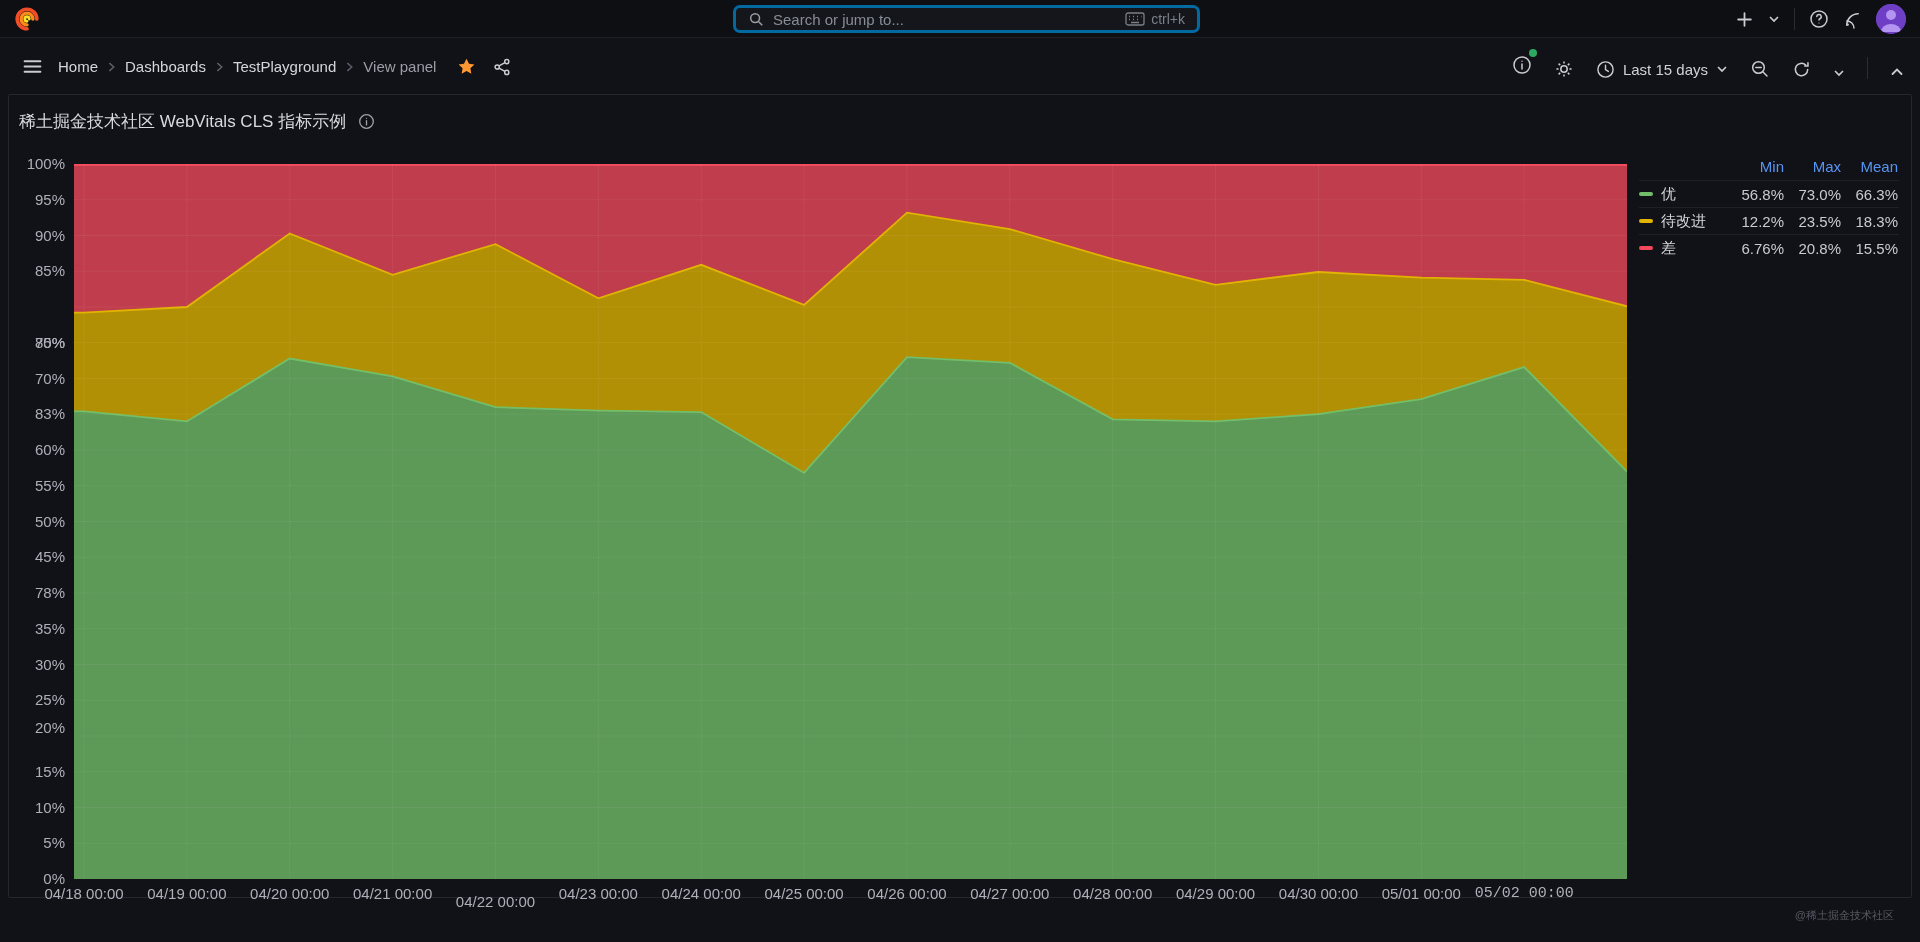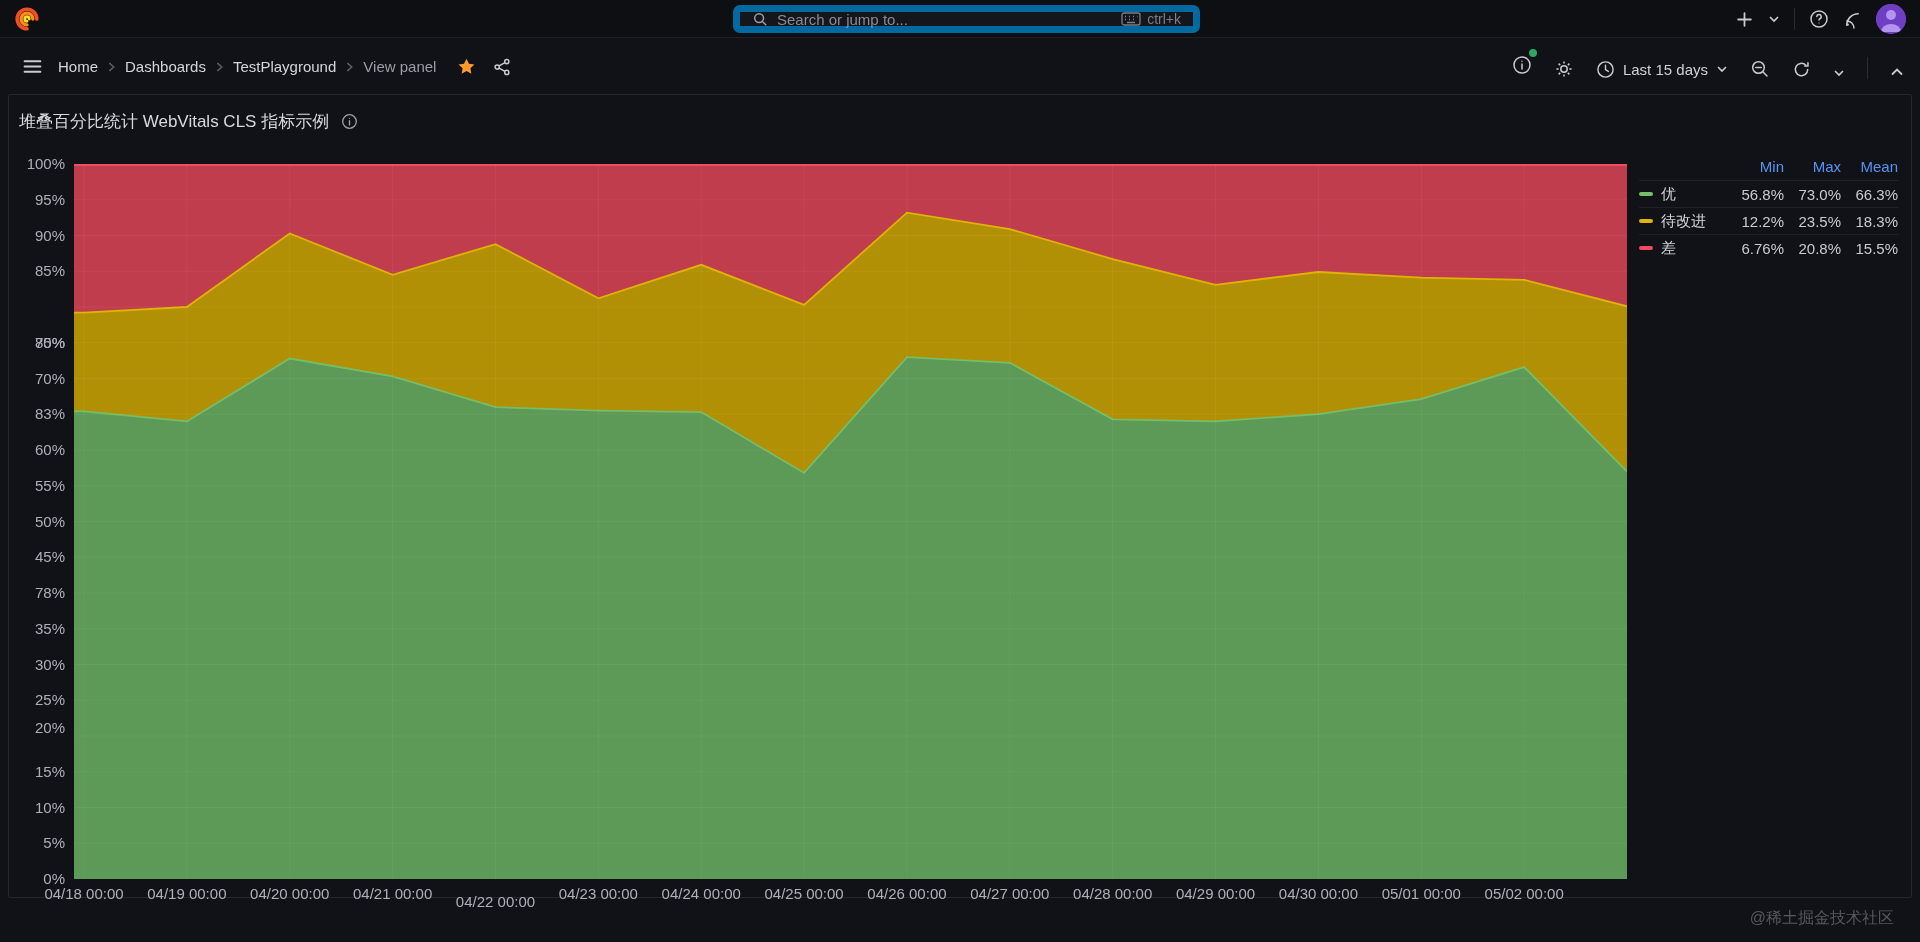--- a/index.html
+++ b/index.html
@@ -18,21 +18,21 @@
   svg { display:block; }
 
   
   .topbar {
     position:absolute; left:0; top:0; width:1920px; height:38px;
     background:#0e0f13; border-bottom:1px solid #1e2024;
   }
   .logo { position:absolute; left:14px; top:6px; width:26px; height:26px; cursor:pointer; }
   .searchbox {
     position:absolute; left:733px; top:5px; width:467px; height:28px;
-    background:#15161b; border:7px solid #0369a1; border-radius:7px;
+    background:#15161b; border:3px solid #0369a1; border-radius:7px;
     display:flex; align-items:center; padding:0 12px; gap:9px;
   }
   .searchbox input {
     flex:1; background:transparent; border:none; outline:none;
     color:#c9cad1; font-size:15px; font-family:inherit;
   }
   .searchbox input::placeholder { color:#888c95; opacity:1; }
   .shortcut { display:flex; align-items:center; gap:6px; color:#7b7f88; font-size:14px; }
   .topbar-right {
     position:absolute; right:14px; top:0; height:38px;
@@ -98,21 +98,21 @@
   .legend-row + .legend-row { border-top:1px solid rgba(204,204,220,0.08); }
   .legend-head { color:#5794F2; font-weight:400; }
   .legend-head .cell { cursor:pointer; }
   .cell { text-align:right; }
   .cell.val { color:#c9cad2; }
   .series-cell { display:flex; align-items:center; gap:8px; text-align:left; }
   .swatch { width:14px; height:4px; border-radius:2px; flex:0 0 auto; }
   .series-name { color:#d3d4da; cursor:pointer; }
 
   .watermark {
-    position:absolute; right:26px; top:908px; font-size:16px; color:#56575f;
+    position:absolute; right:26px; top:908px; font-size:11px; color:#56575f;
   }
 </style>
 </head>
 <body>
 
 <header class="topbar">
   <div class="logo">
     <svg viewBox="0 0 24 24" width="26" height="26" fill="none" stroke-linecap="round">
       <path d="M12 21 a9 9 0 1 1 9 -9" stroke="#F04E27" stroke-width="3.4"></path>
       <path d="M12 17.4 a5.4 5.4 0 1 1 5.4 -5.4" stroke="#FF8C1A" stroke-width="3.1"></path>
@@ -269,21 +269,21 @@
     <button class="icon-btn">
       <svg viewBox="0 0 14 14" width="14" height="14" fill="none" stroke="currentColor" stroke-width="1.8" stroke-linecap="round">
           <path d="M2.5 9 L7 4.5 L11.5 9"></path>
         </svg>
     </button>
   </div>
 </nav>
 
 <section class="panel">
   <div class="panel-header">
-    <span class="panel-title">堆叠百分比统计 WebVitals CLS 指标示例</span>
+    <span class="panel-title">稀土掘金技术社区 WebVitals CLS 指标示例</span>
     <span class="panel-info">
       <svg viewBox="0 0 18 18" width="17" height="17" fill="none" stroke="currentColor" stroke-width="1.4">
         <circle cx="9" cy="9" r="7.2"></circle>
           <path d="M9 8.2 v4.4" stroke-linecap="round"></path>
           <circle cx="9" cy="5.6" r="0.65" fill="currentColor" stroke="none"></circle>
       </svg>
     </span>
   </div>
 
   <svg id="chart" class="chart-svg" width="1553" height="715" viewBox="0 0 1553 715">
@@ -363,21 +363,21 @@
       <div class="x-label" style="left: 425.48px; margin-top: 8px;">04/22 00:00</div>
       <div class="x-label" style="left: 528.35px;">04/23 00:00</div>
       <div class="x-label" style="left: 631.22px;">04/24 00:00</div>
       <div class="x-label" style="left: 734.09px;">04/25 00:00</div>
       <div class="x-label" style="left: 836.96px;">04/26 00:00</div>
       <div class="x-label" style="left: 939.83px;">04/27 00:00</div>
       <div class="x-label" style="left: 1042.7px;">04/28 00:00</div>
       <div class="x-label" style="left: 1145.57px;">04/29 00:00</div>
       <div class="x-label" style="left: 1248.44px;">04/30 00:00</div>
       <div class="x-label" style="left: 1351.31px;">05/01 00:00</div>
-      <div class="x-label" style="left: 1454.18px;">05/02 00:00</div>
+      <div class="x-label" style="left: 1454.18px; font-family: Liberation Mono, monospace;">05/02 00:00</div>
     </div>
 
   <div class="legend" id="legend">
       <div class="legend-row legend-head">
         <span class="cell"></span>
         <span class="cell">Min</span>
         <span class="cell">Max</span>
         <span class="cell">Mean</span>
       </div>
       <div class="legend-row">

